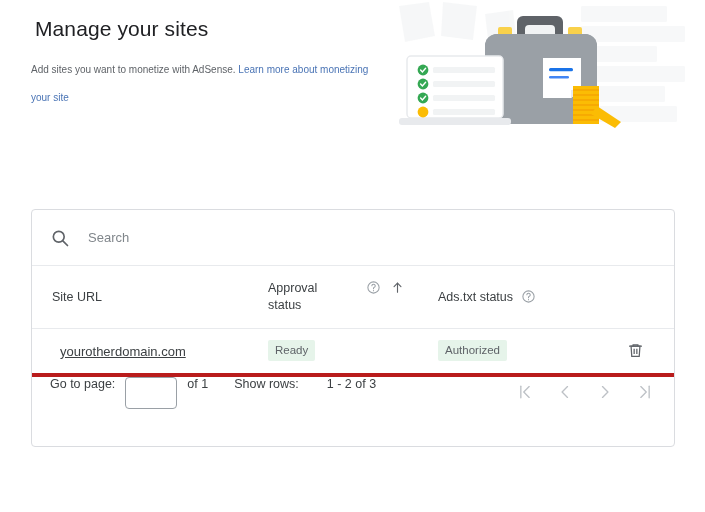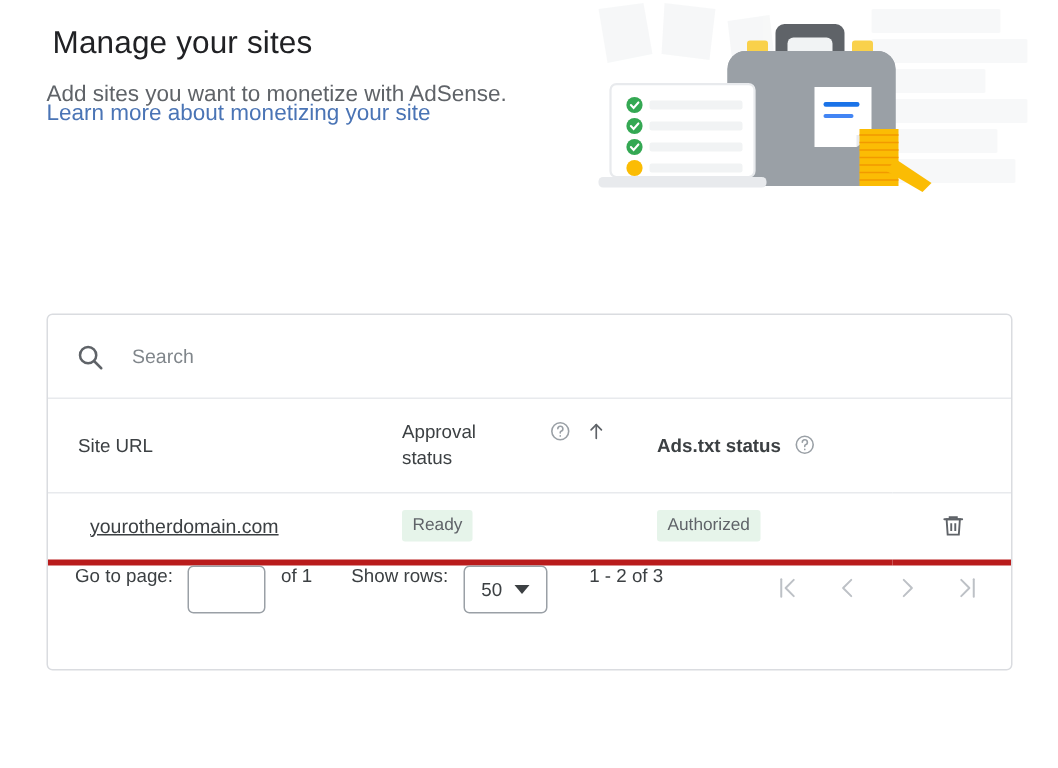--- a/index.html
+++ b/index.html
@@ -20,22 +20,22 @@
   .header-block { position: absolute; left: 31px; top: 16px; width: 360px; }
   .page-title {
     font-size: 21px;
     font-weight: 400;
     color: #202124;
     letter-spacing: 0.1px;
     margin: 0 0 14px 4px;
     line-height: 26px;
   }
   .page-subtitle {
-    font-size: 15px;
-    line-height: 13px;
+    font-size: 10px;
+    line-height: 28px;
     color: #5f6368;
     margin: 0;
     max-width: 345px;
   }
   .page-subtitle .link { color: #4a74b5; text-decoration: none; }
 
   
   .illustration {
     position: absolute;
     left: 385px; top: 0px;
@@ -111,21 +111,21 @@
     font-weight: 400;
     color: #3c4043;
     padding: 0 0 0 18px;
     border-bottom: 1px solid #e8eaed;
   }
   thead th.col-url { padding-left: 20px; }
   .appr-head { display: flex; align-items: flex-start; }
   .appr-label { line-height: 17px; width: 62px; }
   .help-icon { width: 15px; height: 15px; color: #9aa0a6; margin-left: 36px; flex: 0 0 auto; display: block; }
   .sort-arrow { width: 15px; height: 15px; color: #5f6368; margin-left: 9px; flex: 0 0 auto; display: block; }
-  .ads-head { display: flex; align-items: center; font-weight: bold; }
+  .ads-head { display: flex; align-items: center; }
   .ads-head .help-icon { margin-left: 8px; }
 
   tbody tr { height: 47px; }
   tbody td { border-bottom: 1px solid #e8eaed; padding: 0 0 0 18px; }
   tbody tr:last-child td { border-bottom: 4px solid #b91c1c; }
   td.col-url { padding-left: 28px; }
 
   .site-link {
     font-size: 13px;
     color: #3c4043;
@@ -361,24 +361,20 @@
           </td>
         </tr>
       </tbody>
     </table>
 
     <div class="footer">
       <span class="foot-label">Go to page:</span>
       <input class="page-input" type="text" value="" style="">
       <span class="of-total">of 1</span>
       <span class="foot-label">Show rows:</span>
-      <span class="rows-select">
-        <span>50</span>
-        <span class="caret"></span>
-      </span>
       <span class="range-text">1 - 2 of 3</span>
       <span class="pager">
         <button class="pager-btn">
           <span class="pager-icon">
             <svg viewBox="0 0 24 24" width="20" height="20" fill="none" stroke="currentColor" stroke-width="1.6">
               <line x1="7" y1="5" x2="7" y2="19" stroke-linecap="round"></line>
               <polyline points="17,5.5 10.5,12 17,18.5" stroke-linecap="round" stroke-linejoin="round"></polyline>
             </svg>
           </span>
         </button>

